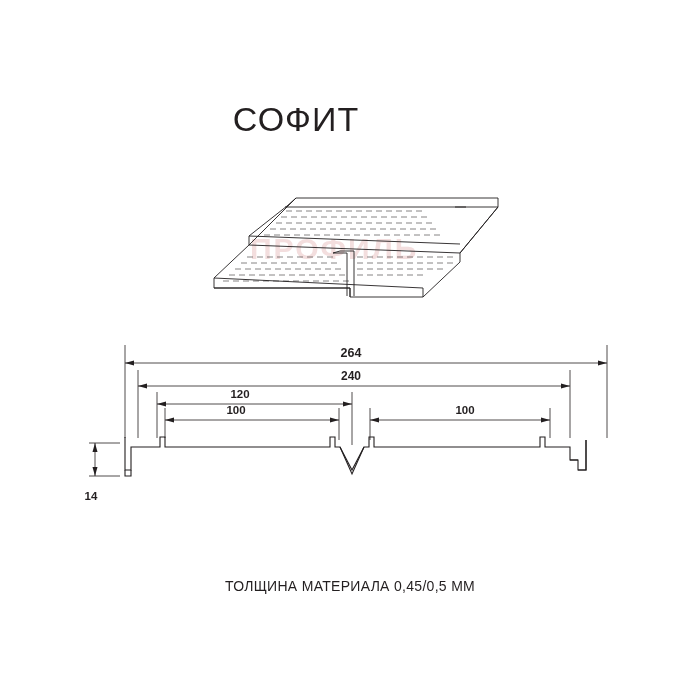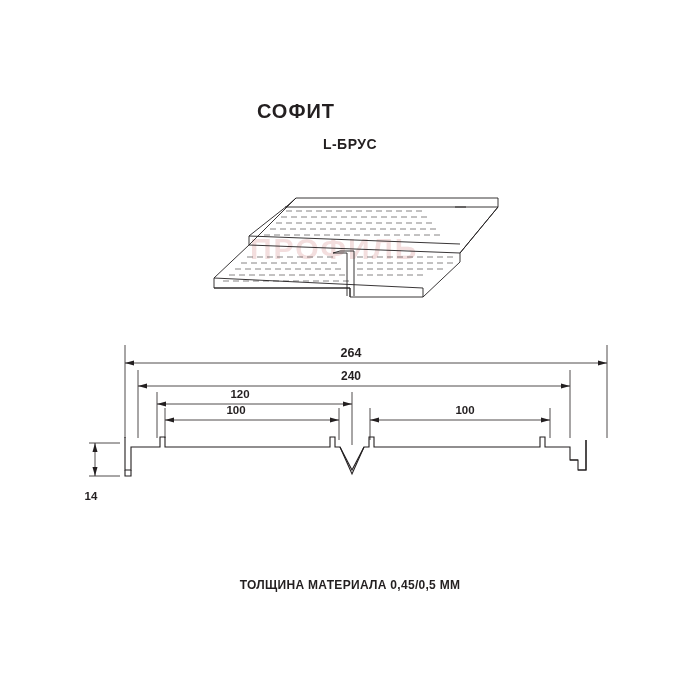--- a/index.html
+++ b/index.html
@@ -18,44 +18,44 @@
   .page {
     position: absolute;
     inset: 0;
   }
   .title {
     position: absolute;
     top: 100px;
     left: 0;
     width: 592px;
     text-align: center;
-    font-size: 20px;
-    font-weight: bold;
+    font-size: 34px;
+    font-weight: normal;
     letter-spacing: 1px;
     color: #231f20;
   }
   .subtitle {
     position: absolute;
     top: 136px;
     left: 0;
     width: 700px;
     text-align: center;
     font-size: 14px;
     font-weight: bold;
     letter-spacing: 0.5px;
     color: #231f20;
   }
   .footer-note {
     position: absolute;
     top: 578px;
     left: 0;
     width: 700px;
     text-align: center;
-    font-size: 12px;
-    font-weight: bold;
+    font-size: 14px;
+    font-weight: normal;
     letter-spacing: 0.3px;
     color: #231f20;
   }
   .drawing {
     position: absolute;
     top: 0;
     left: 0;
   }
   .wm {
     position: absolute;
@@ -81,21 +81,20 @@
   svg text {
     font-family: "Liberation Sans", sans-serif;
   }
 </style>
 </head>
 <body>
 
 <div class="page">
 
   <div class="title">СОФИТ</div>
-  <div class="subtitle">L-БРУС</div>
 
   <div class="wm wm1">ПРОФИЛЬ</div>
 
   <svg class="drawing" width="700" height="700" viewBox="0 0 700 700">
 
     <g fill="none" stroke="#231f20" stroke-width="0.9" stroke-linejoin="round">
 
       <path d="M296 198 L498 198 L498 207 L460 253 L460 262 L423 297 L350 297 L350 288 L214 288 L214 278 L249 245 L249 236 L287 206 Z"></path>
 
       <path d="M296 198 L249 245"></path>

